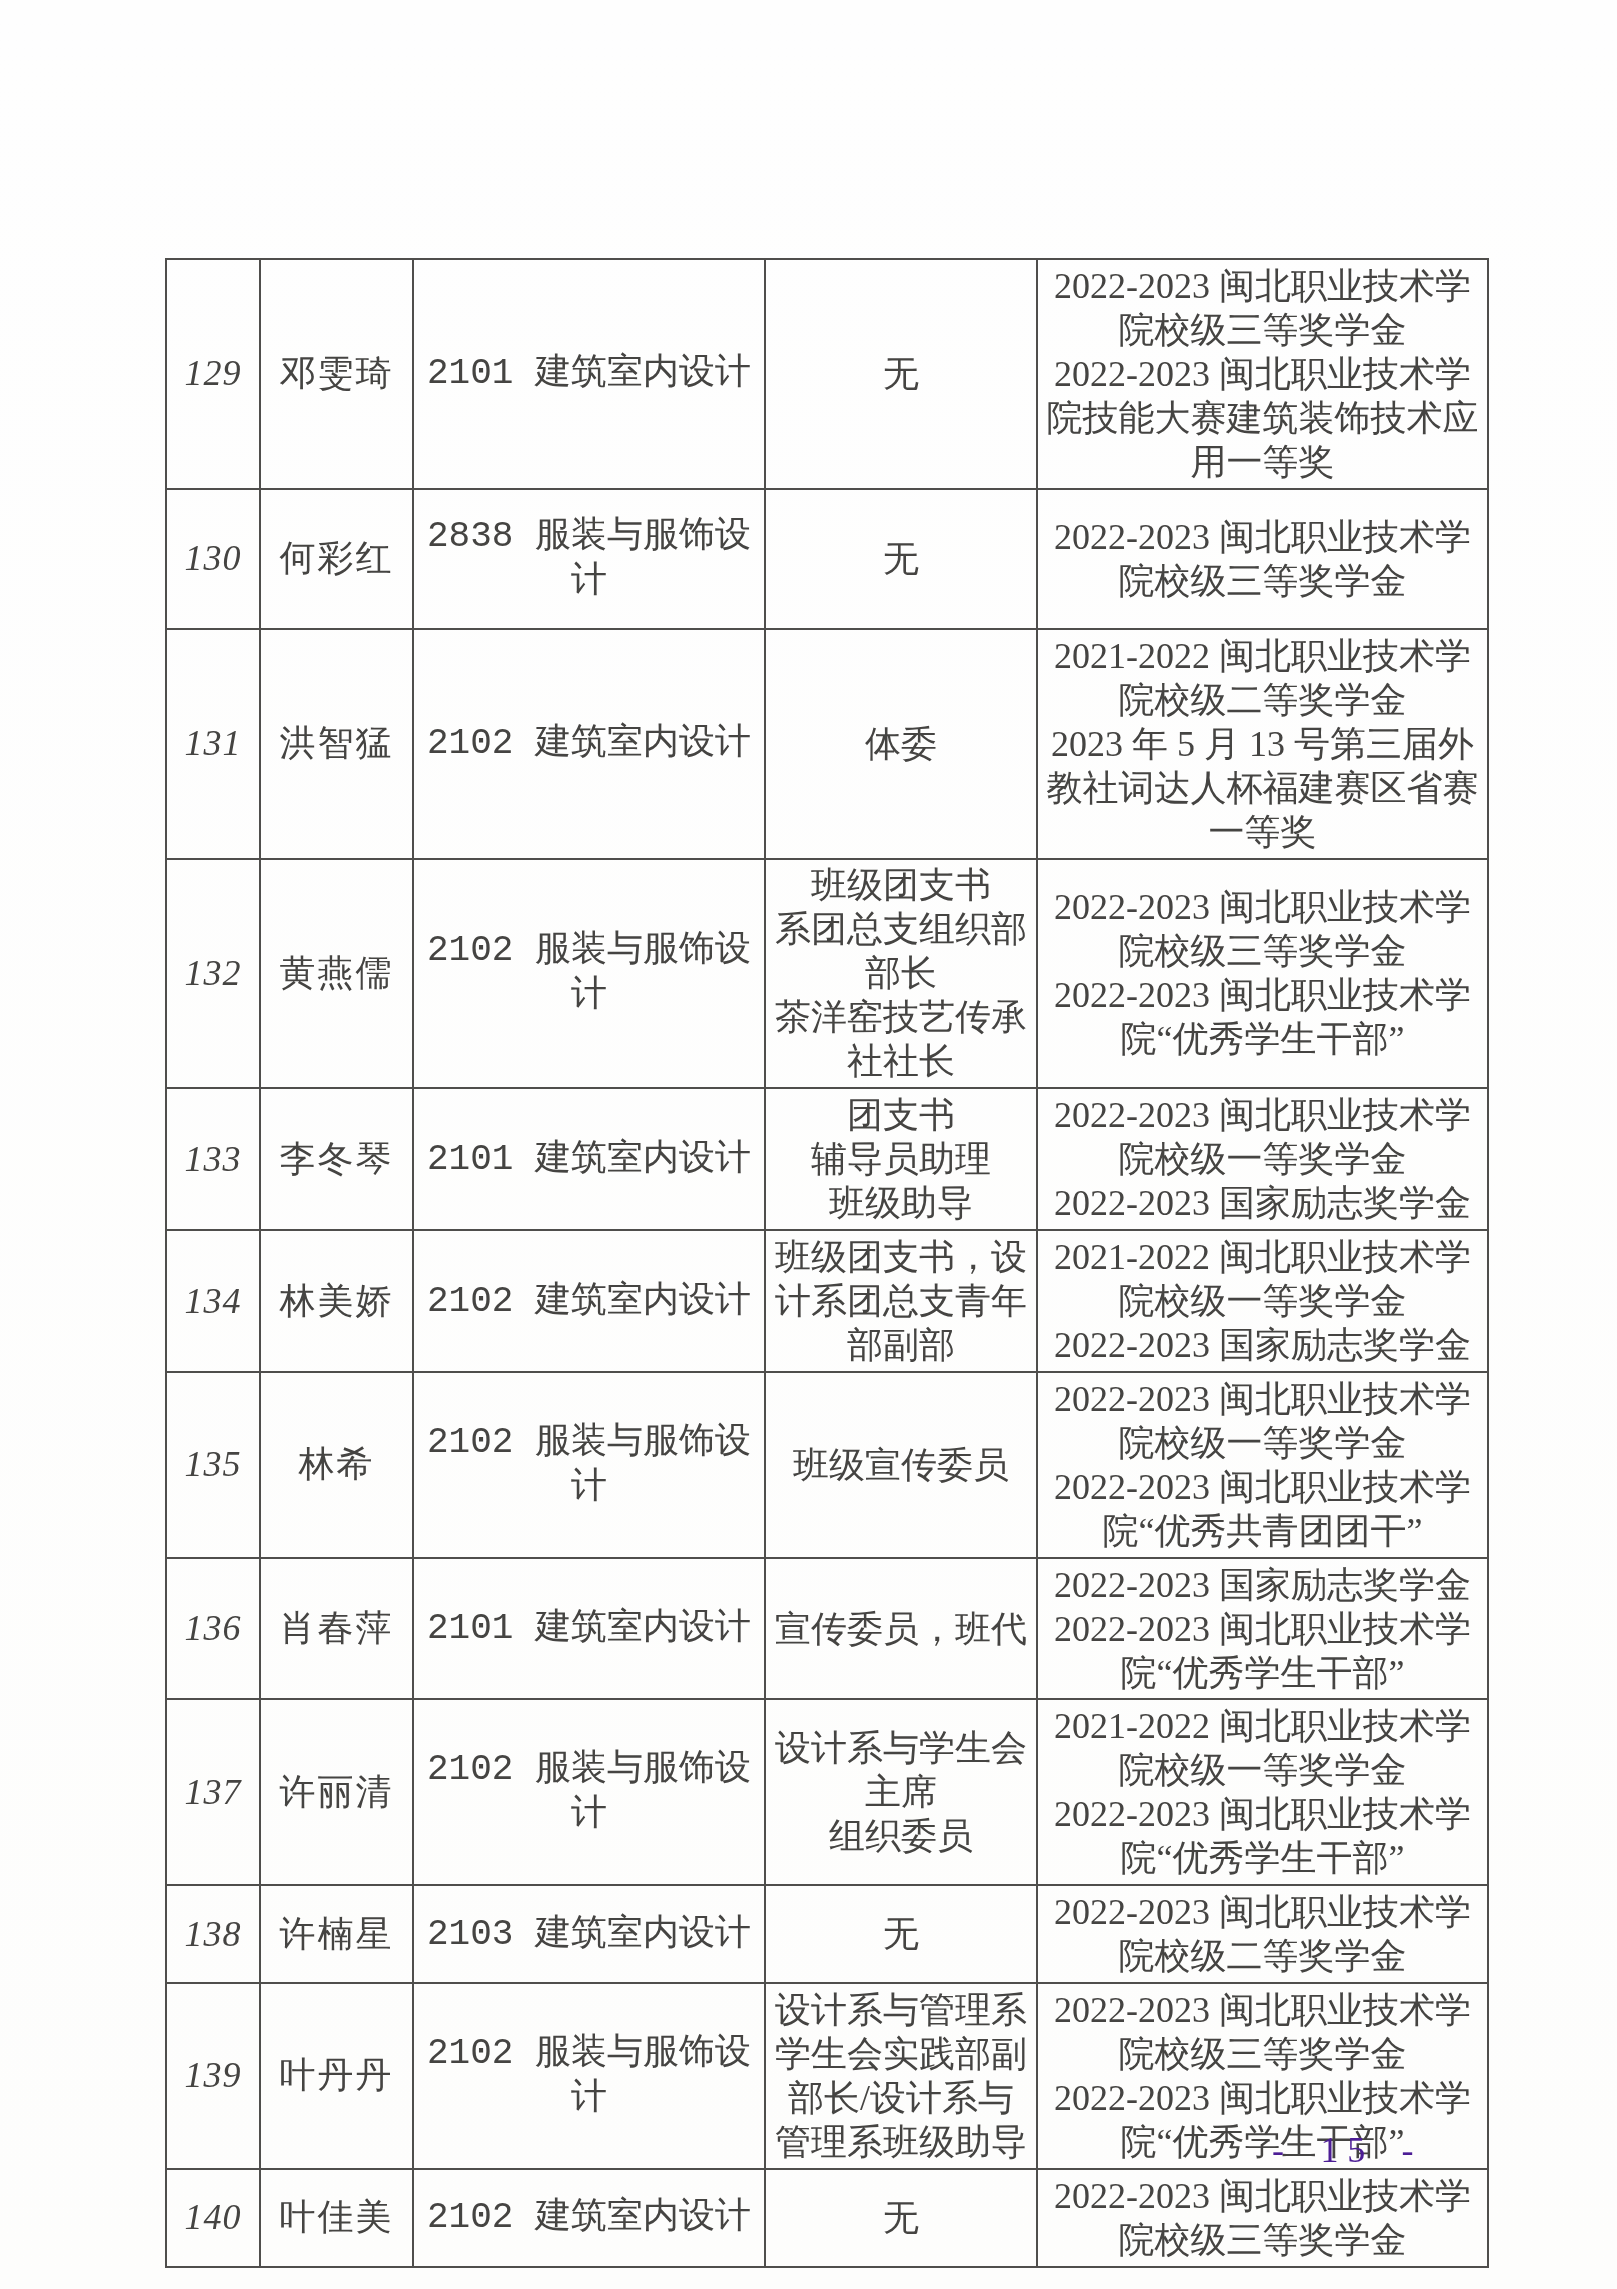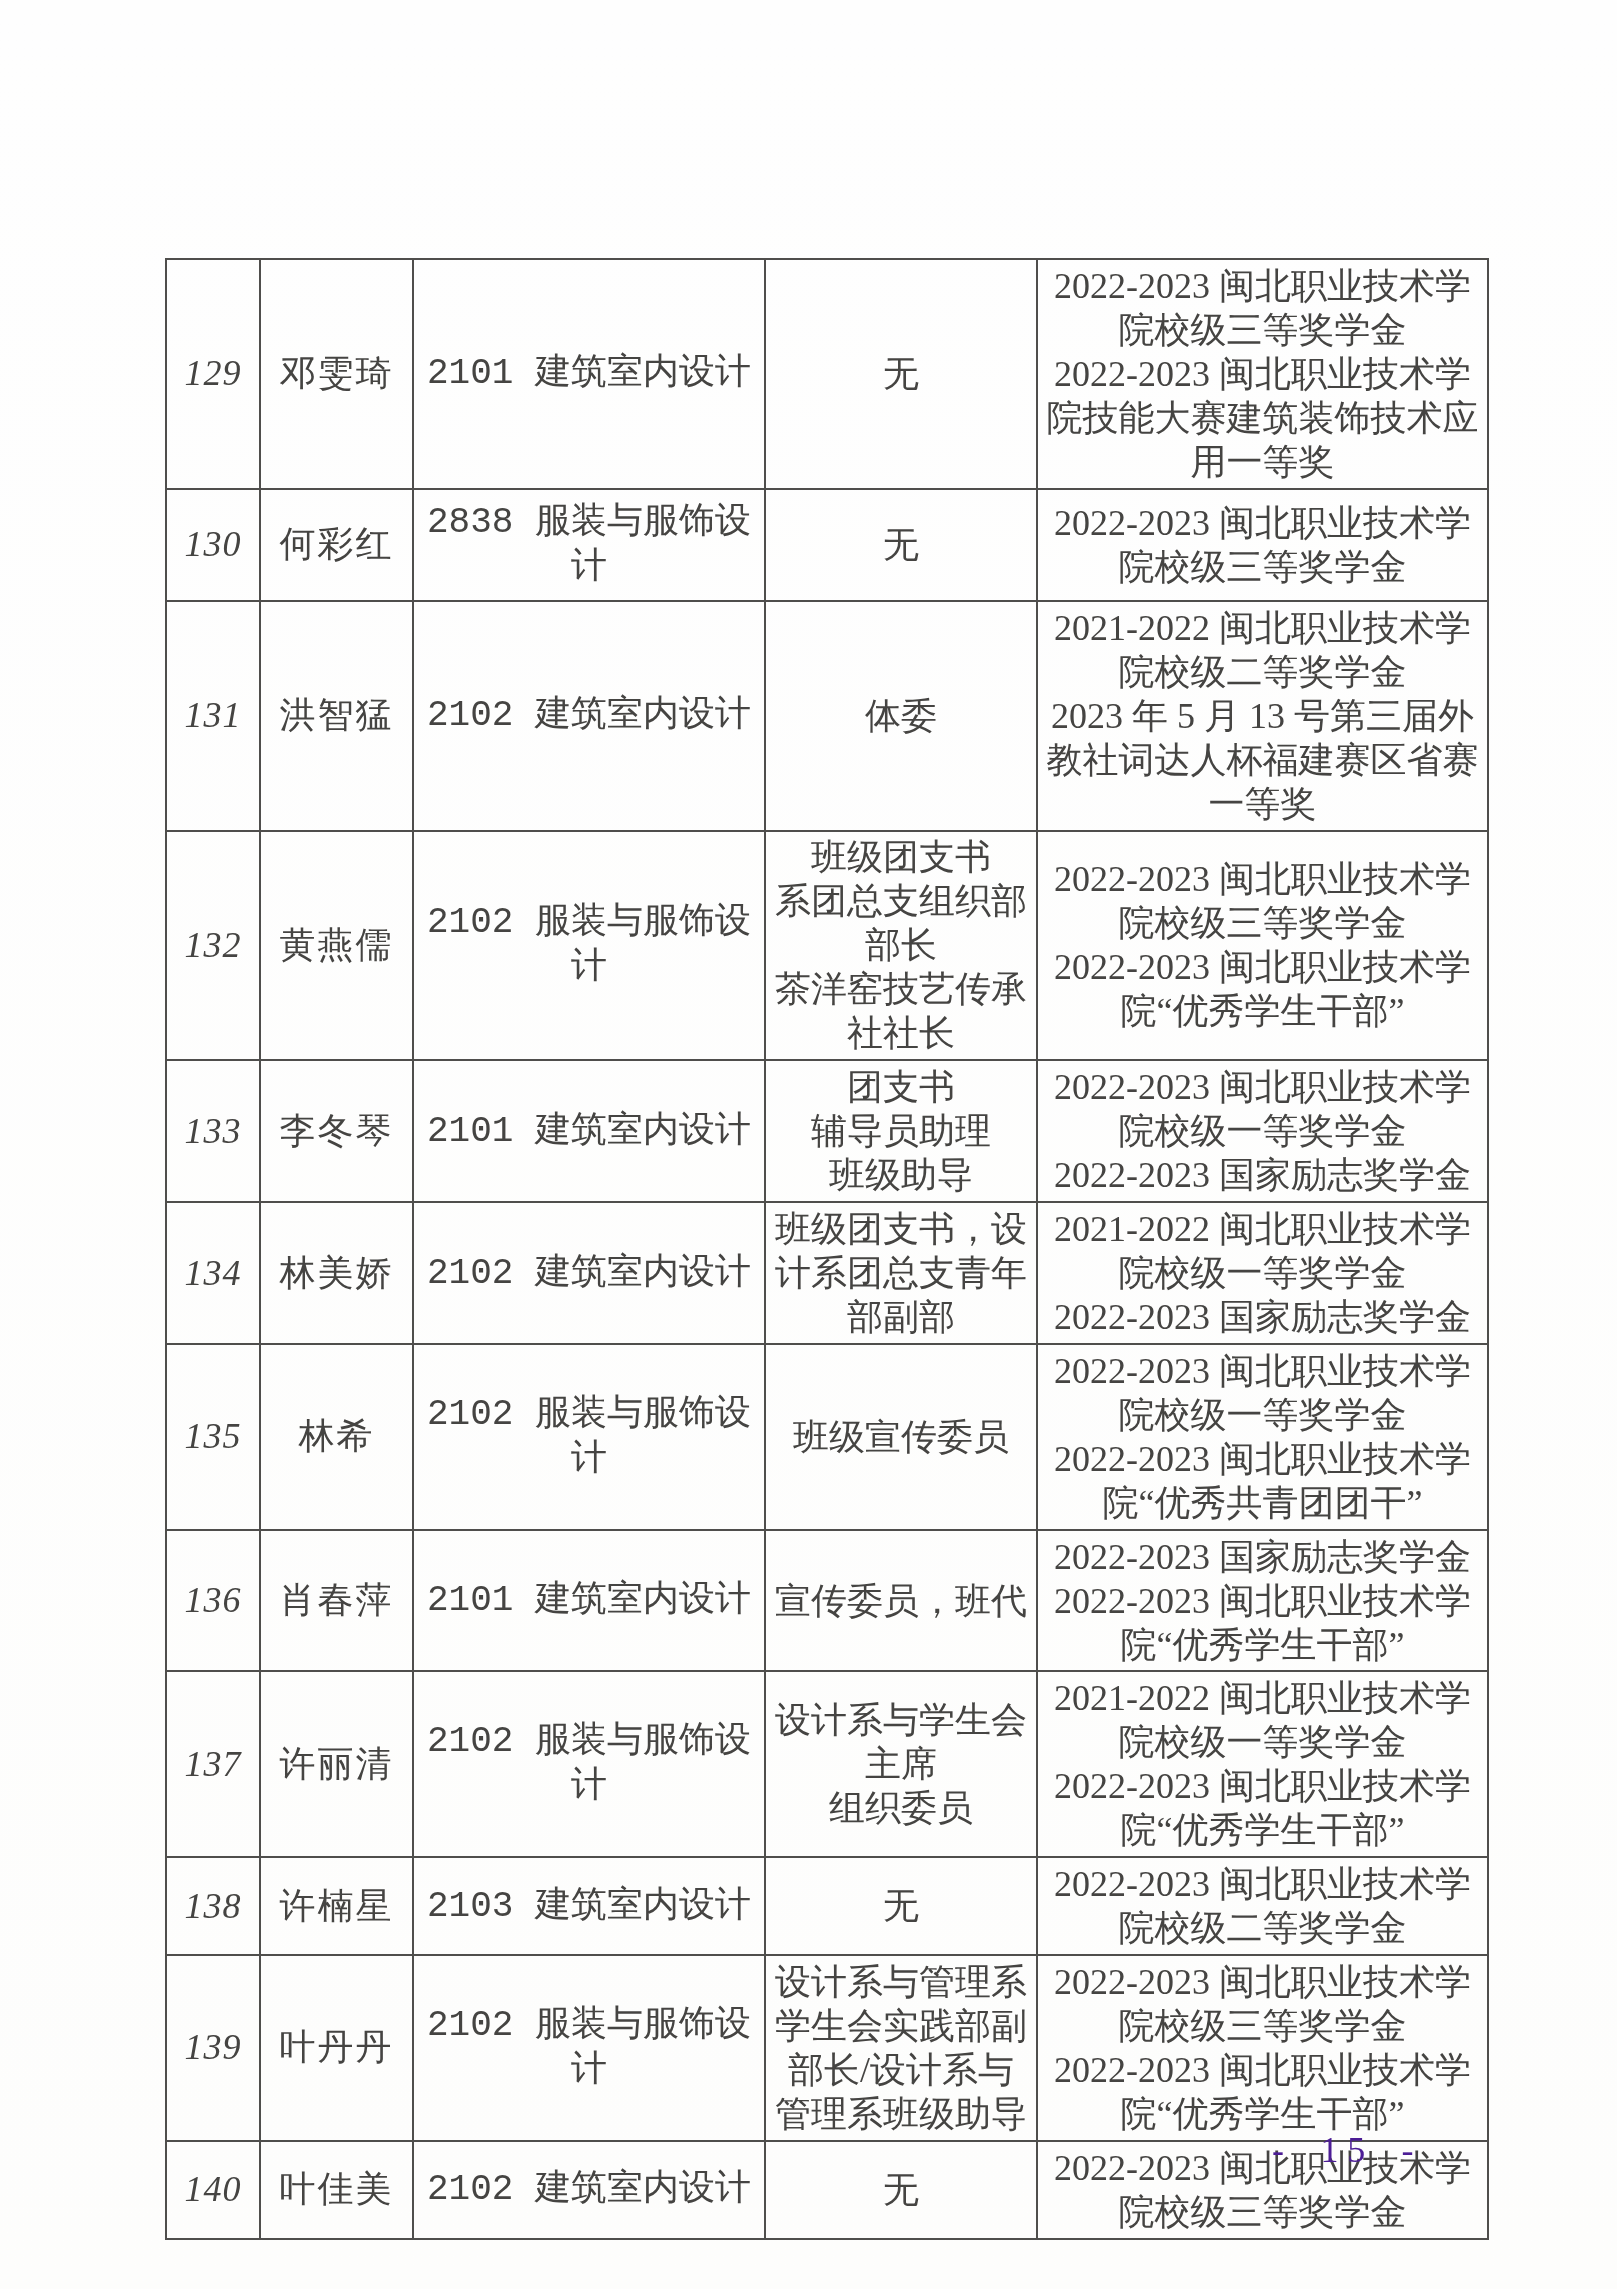--- a/index.html
+++ b/index.html
@@ -51,21 +51,21 @@
   td.col-class  { text-align: left; padding-left: 19.6px; font-family: Liberation Mono, monospace; }
   td.col-position { font-size: 27.4px; padding: 3.9px 11.8px; }
   td.col-awards { font-size: 27.4px; padding: 3.9px 9.8px; }
 
   .position-line, .award-line {
     line-height: 44px;
   }
 
   
   tr:nth-child(1)  { height: 180px; }
-  tr:nth-child(2)  { height: 112px; }
+  tr:nth-child(2)  { height: 140px; }
   tr:nth-child(3)  { height: 177px; }
   tr:nth-child(4)  { height: 214px; }
   tr:nth-child(5)  { height: 133px; }
   tr:nth-child(6)  { height: 126px; }
   tr:nth-child(7)  { height: 176px; }
   tr:nth-child(8)  { height: 130px; }
   tr:nth-child(9)  { height: 172px; }
   tr:nth-child(10) { height: 92px;  }
   tr:nth-child(11) { height: 173px; }
   tr:nth-child(12) { height: 87px; padding-left: 40px;  }

